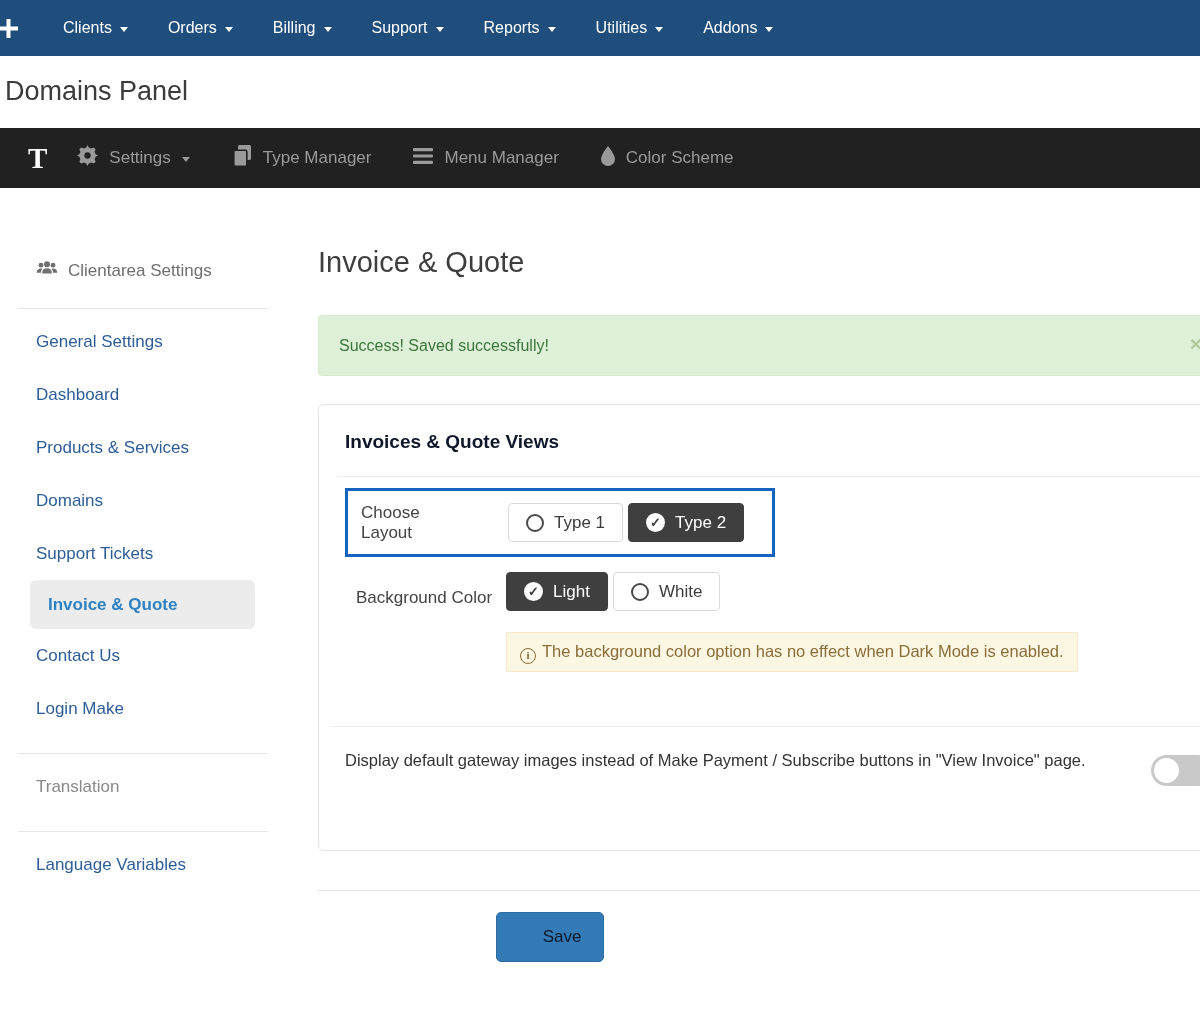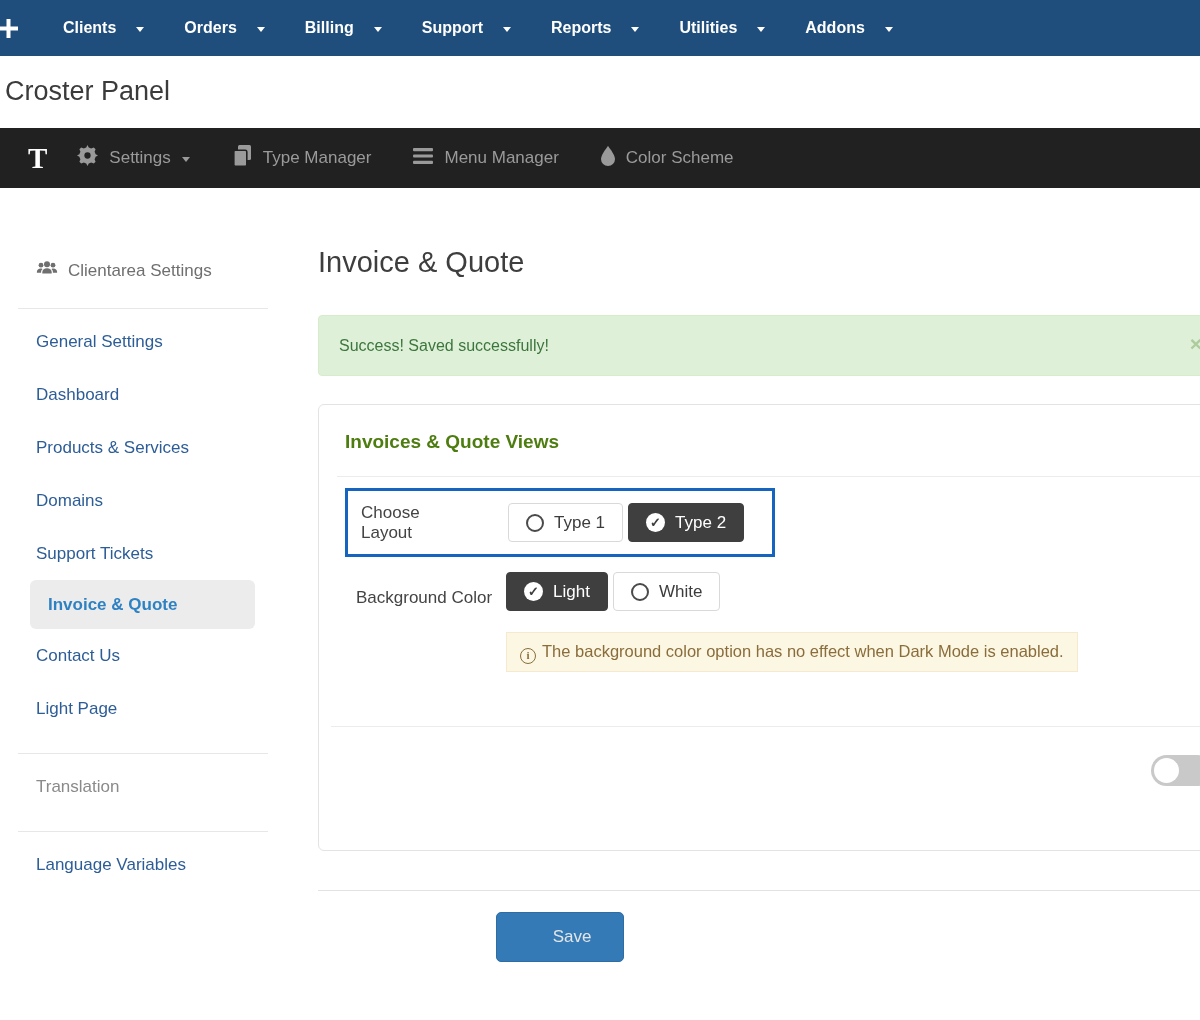--- a/index.html
+++ b/index.html
@@ -16,22 +16,22 @@
   .topnav {
     height: 56px;
     background: #1f4e7c;
     display: flex;
     align-items: center;
     color: #fff;
   }
   .plus-wrap { margin-left: -1px; width: 22px; display: flex; align-items: center; }
   .topnav-items { display: flex; margin-left: 22px; }
   .topnav-item {
-    display: flex; align-items: center; gap: 20px;
-    padding: 0 20px; font-size: 16px; height: 56px; cursor: pointer; font-weight: bold;
+    display: flex; align-items: center; gap: 8px;
+    padding: 0 20px; font-size: 16px; height: 56px; cursor: pointer;
   }
   .caret-down {
     width: 0; height: 0; margin-top: 2px;
     border-left: 4px solid transparent; border-right: 4px solid transparent;
     border-top: 5px solid #fff;
   }
 
   
   .site-title {
     font-size: 27px; font-weight: 400; color: #3b3b3b;
@@ -90,21 +90,21 @@
   .alert-close {
     position: absolute; right: 4px; top: 17px; color: #aecb9e;
     font-size: 21px; font-weight: 700; cursor: pointer; line-height: 21px;
   }
 
   .card {
     margin-top: 28px; margin-right: -7px; height: 447px;
     border: 1px solid #e3e3e3; border-radius: 6px;
     padding: 25px 26px 0 26px; position: relative; background: #fff;
   }
-  .card-title { font-size: 19px; font-weight: 700; color: #4d7c0f; line-height: 23px; }
+  .card-title { font-size: 19px; font-weight: 700; color: #0f172a; line-height: 23px; }
   .card-divider { border-top: 1px solid #ececec; margin: 23px -27px 0 -8px; }
 
   .choose-row {
     margin-top: 11px; width: 430px; height: 69px;
     border: 3px solid #1565c0; display: flex; align-items: center; padding-left: 13px;
   }
   .row-label { font-size: 17px; color: #444; }
   .choose-row .row-label { width: 110px; }
   .opt-group { display: flex; gap: 5px; margin-left: 37px; }
 
@@ -150,23 +150,23 @@
     width: 62px; height: 31px; border-radius: 16px; background: #c9c9c9; cursor: pointer;
   }
   .toggle-knob {
     position: absolute; left: 3px; top: 3px; width: 25px; height: 25px;
     border-radius: 50%; background: #fff;
   }
 
   .outer-divider { border-top: 1px solid #e2e2e2; margin: 39px -7px 0 0; }
 
   .save-btn {
-    display: block; margin: 21px 0 0 178px; width: 128px; height: 50px;
+    display: block; margin: 21px 0 0 178px; width: 108px; height: 50px;
     background: #337ab7; border: 1px solid #2e6da4; border-radius: 5px;
-    color: #e5e5e5; font-size: 17px; font-family: "Liberation Sans", sans-serif; cursor: pointer; padding-left: 24px;
+    color: #0f172a; font-size: 17px; font-family: "Liberation Sans", sans-serif; cursor: pointer; padding-left: 24px;
   }
 
   b, strong { font-weight: 400; }
 </style>
 </head>
 <body>
 
 <header class="topnav">
   <span class="plus-wrap">
     <svg width="19" height="19" viewBox="0 0 19 19">
@@ -199,21 +199,21 @@
       <span>Utilities</span>
       <span class="caret-down"></span>
     </div>
     <div class="topnav-item">
       <span>Addons</span>
       <span class="caret-down"></span>
     </div>
   </nav>
 </header>
 
-<h1 class="site-title">Croster Panel</h1>
+<h1 class="site-title">Domains Panel</h1>
 
 <div class="toolbar">
   <span class="toolbar-logo">T</span>
   <div class="toolbar-item">
     <span>
       <svg width="21" height="21" viewBox="0 0 20 20">
           <path fill="#9a9a9a" d="M10 0l1.2 2.3a8 8 0 012.3.95L16 2.3 17.7 4l-.95 2.5c.42.7.74 1.48.95 2.3L20 10l-2.3 1.2a8 8 0 01-.95 2.3L17.7 16 16 17.7l-2.5-.95a8 8 0 01-2.3.95L10 20l-1.2-2.3a8 8 0 01-2.3-.95L4 17.7 2.3 16l.95-2.5a8 8 0 01-.95-2.3L0 10l2.3-1.2c.2-.82.53-1.6.95-2.3L2.3 4 4 2.3l2.5.95A8 8 0 018.8 2.3L10 0z"></path>
           <circle cx="10" cy="10" r="3" fill="#212121"></circle>
         </svg>
     </span>
@@ -266,21 +266,21 @@
       <span>Clientarea Settings</span>
     </div>
     <div class="sidebar-divider"></div>
     <a class="sidebar-link">General Settings</a>
     <a class="sidebar-link">Dashboard</a>
     <a class="sidebar-link">Products &amp; Services</a>
     <a class="sidebar-link">Domains</a>
     <a class="sidebar-link">Support Tickets</a>
     <a class="sidebar-link active">Invoice &amp; Quote</a>
     <a class="sidebar-link">Contact Us</a>
-    <a class="sidebar-link">Light Page</a>
+    <a class="sidebar-link">Login Make</a>
     <div class="sidebar-divider" style="margin-top:18px;"></div>
     <a class="sidebar-link muted">Translation</a>
     <div class="sidebar-divider" style="margin-top:18px;"></div>
     <a class="sidebar-link">Language Variables</a>
   </aside>
 
   <main class="main">
     <h1 class="page-heading">Invoice &amp; Quote</h1>
 
     <div class="alert-success">
@@ -320,20 +320,23 @@
             </div>
           </div>
           <div class="info-note">
             <i class="info-icon">i</i><span>The </span><b>background color</b><span> option has no effect when </span><b>Dark Mode</b><span> is enabled.</span>
           </div>
         </div>
       </div>
 
       <div class="card-divider2"></div>
 
+      <div class="toggle-row">
+        <span>Display default gateway images instead of Make Payment / Subscribe buttons in "</span><b>View Invoice</b><span>" page.</span>
+      </div>
       <div class="toggle">
         <span class="toggle-knob"></span>
       </div>
     </section>
 
     <div class="outer-divider"></div>
 
     <button class="save-btn">Save</button>
   </main>
 </div>

